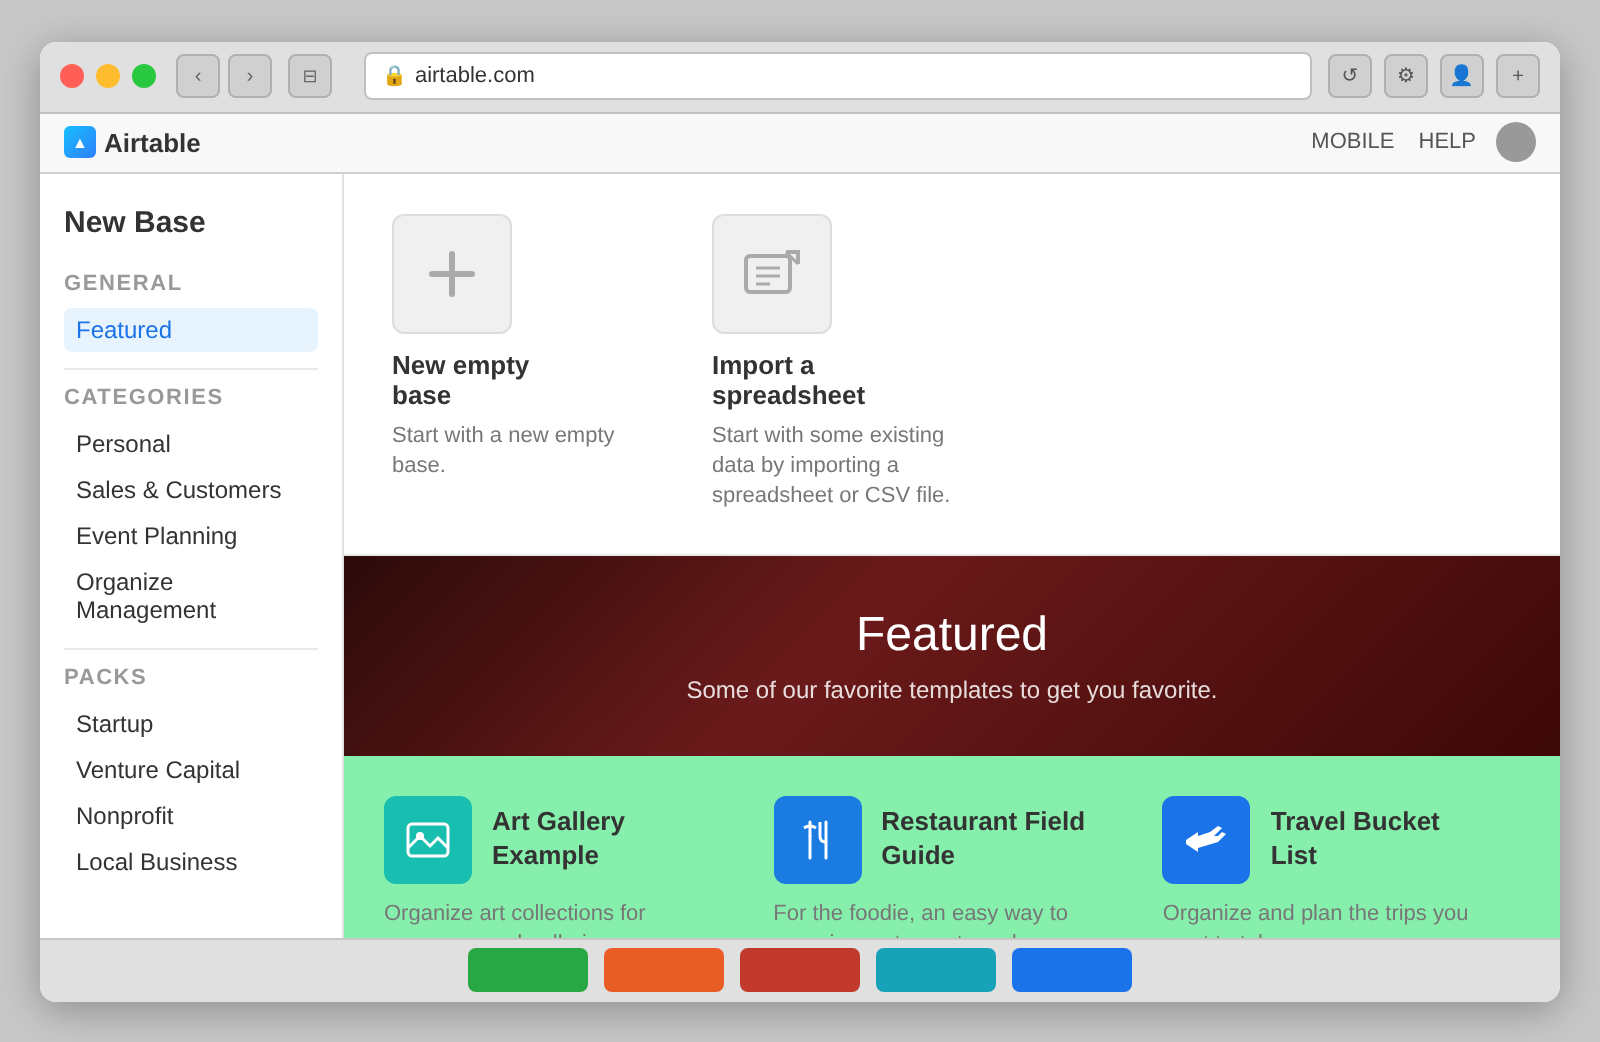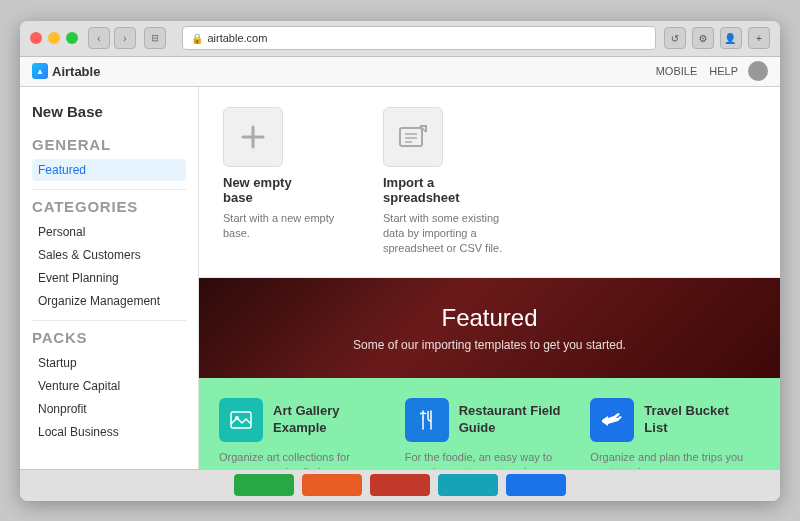--- a/index.html
+++ b/index.html
@@ -169,35 +169,35 @@
 
     
     .content-area {
       display: flex;
       flex: 1;
       overflow: hidden;
     }
 
     
     .sidebar {
-      width: 179px;
+      width: 152px;
       background: white;
       border-right: 1px solid #e0e0e0;
       padding: 16px 12px;
       overflow-y: auto;
       flex-shrink: 0;
     }
     .sidebar-title {
       font-size: 15px;
       font-weight: 700;
       color: #333;
       margin-bottom: 16px;
     }
     .sidebar-section-label {
-      font-size: 15px;
+      font-size: 11px;
       font-weight: 700;
       color: #999;
       letter-spacing: 0.8px;
       text-transform: uppercase;
       margin-bottom: 6px;
     }
     .sidebar-item {
       font-size: 12px;
       color: #333;
       padding: 4px 6px;
@@ -460,21 +460,21 @@
               <path d="M24 6 L30 12" stroke="#aaa" stroke-width="1.5"></path>
             </svg>
           </div>
           <div class="new-base-card-title">Import a<br>spreadsheet</div>
           <div class="new-base-card-desc">Start with some existing data by importing a spreadsheet or CSV file.</div>
         </div>
       </div>
 
       <div class="featured-banner">
         <div class="featured-banner-title">Featured</div>
-        <div class="featured-banner-subtitle">Some of our importing templates to get you started.</div>
+        <div class="featured-banner-subtitle">Some of our favorite templates to get you favorite.</div>
       </div>
 
       <div class="template-cards">
 
         <div class="template-card">
           <div class="template-card-header">
             <div class="template-icon teal">
               <svg width="24" height="24" viewBox="0 0 24 24" fill="white">
                 <rect x="2" y="4" width="20" height="16" rx="2" fill="none" stroke="white" stroke-width="1.5"></rect>
                 <circle cx="8" cy="10" r="2" fill="white"></circle>

